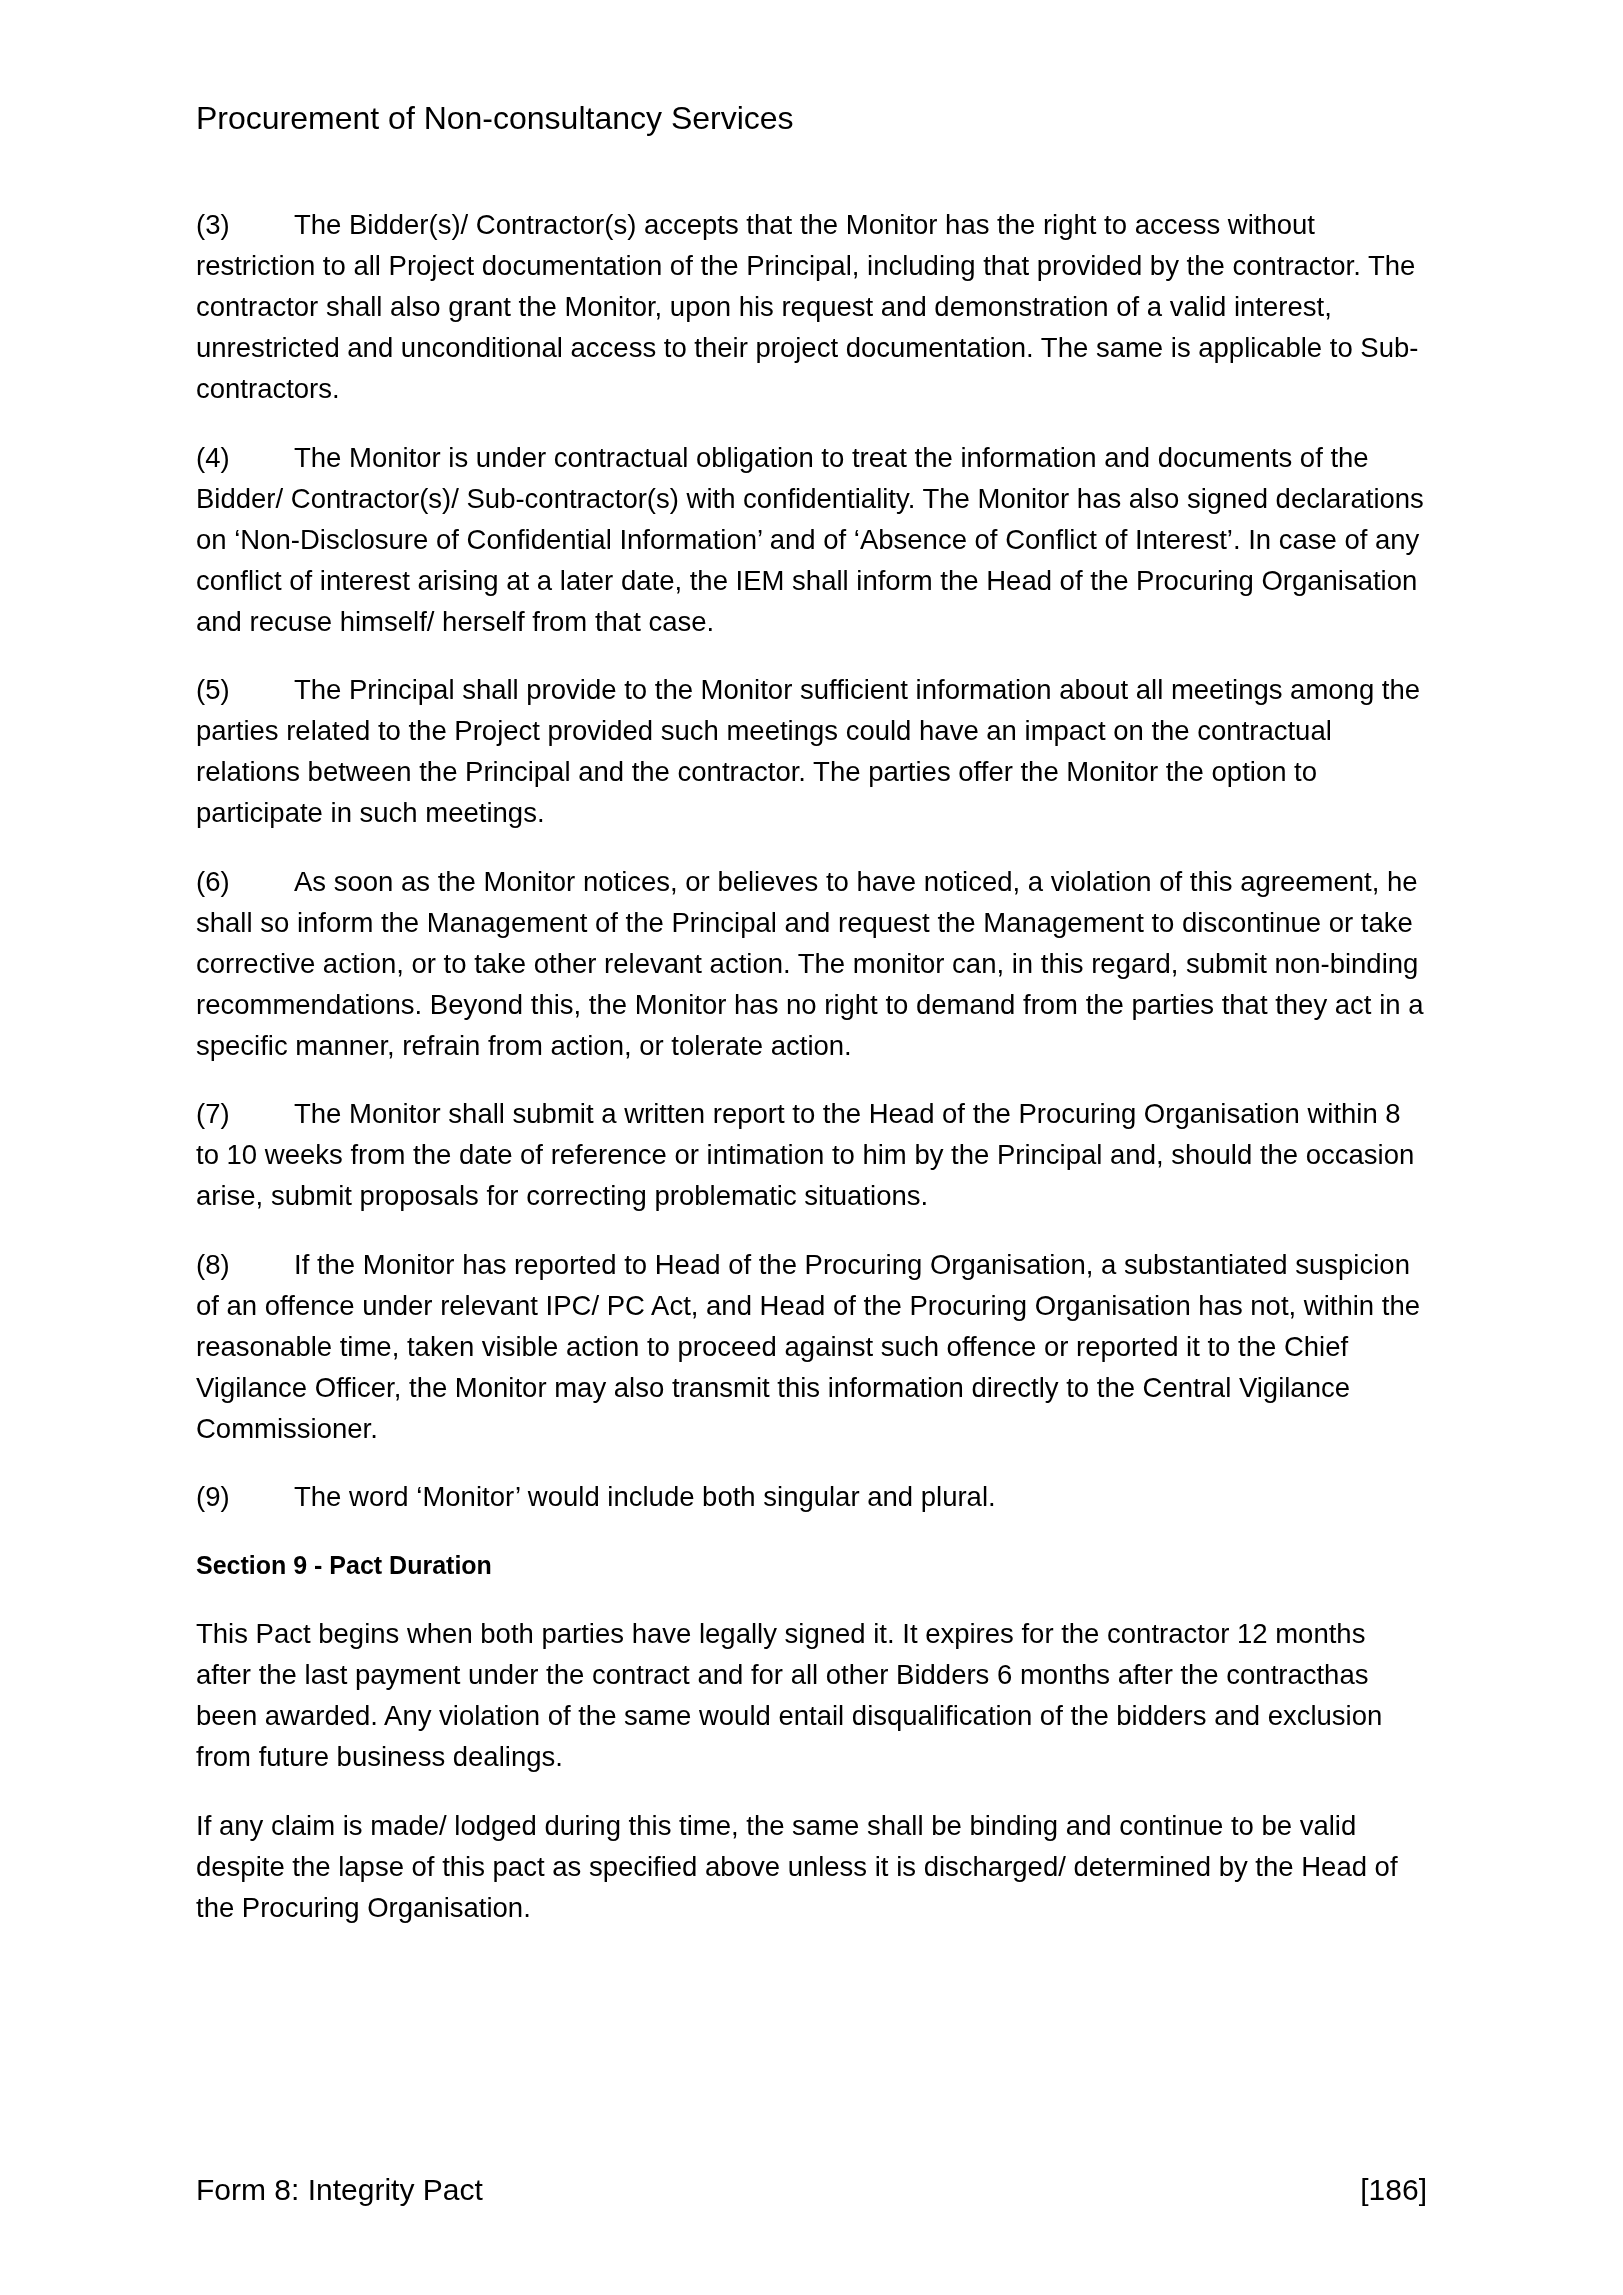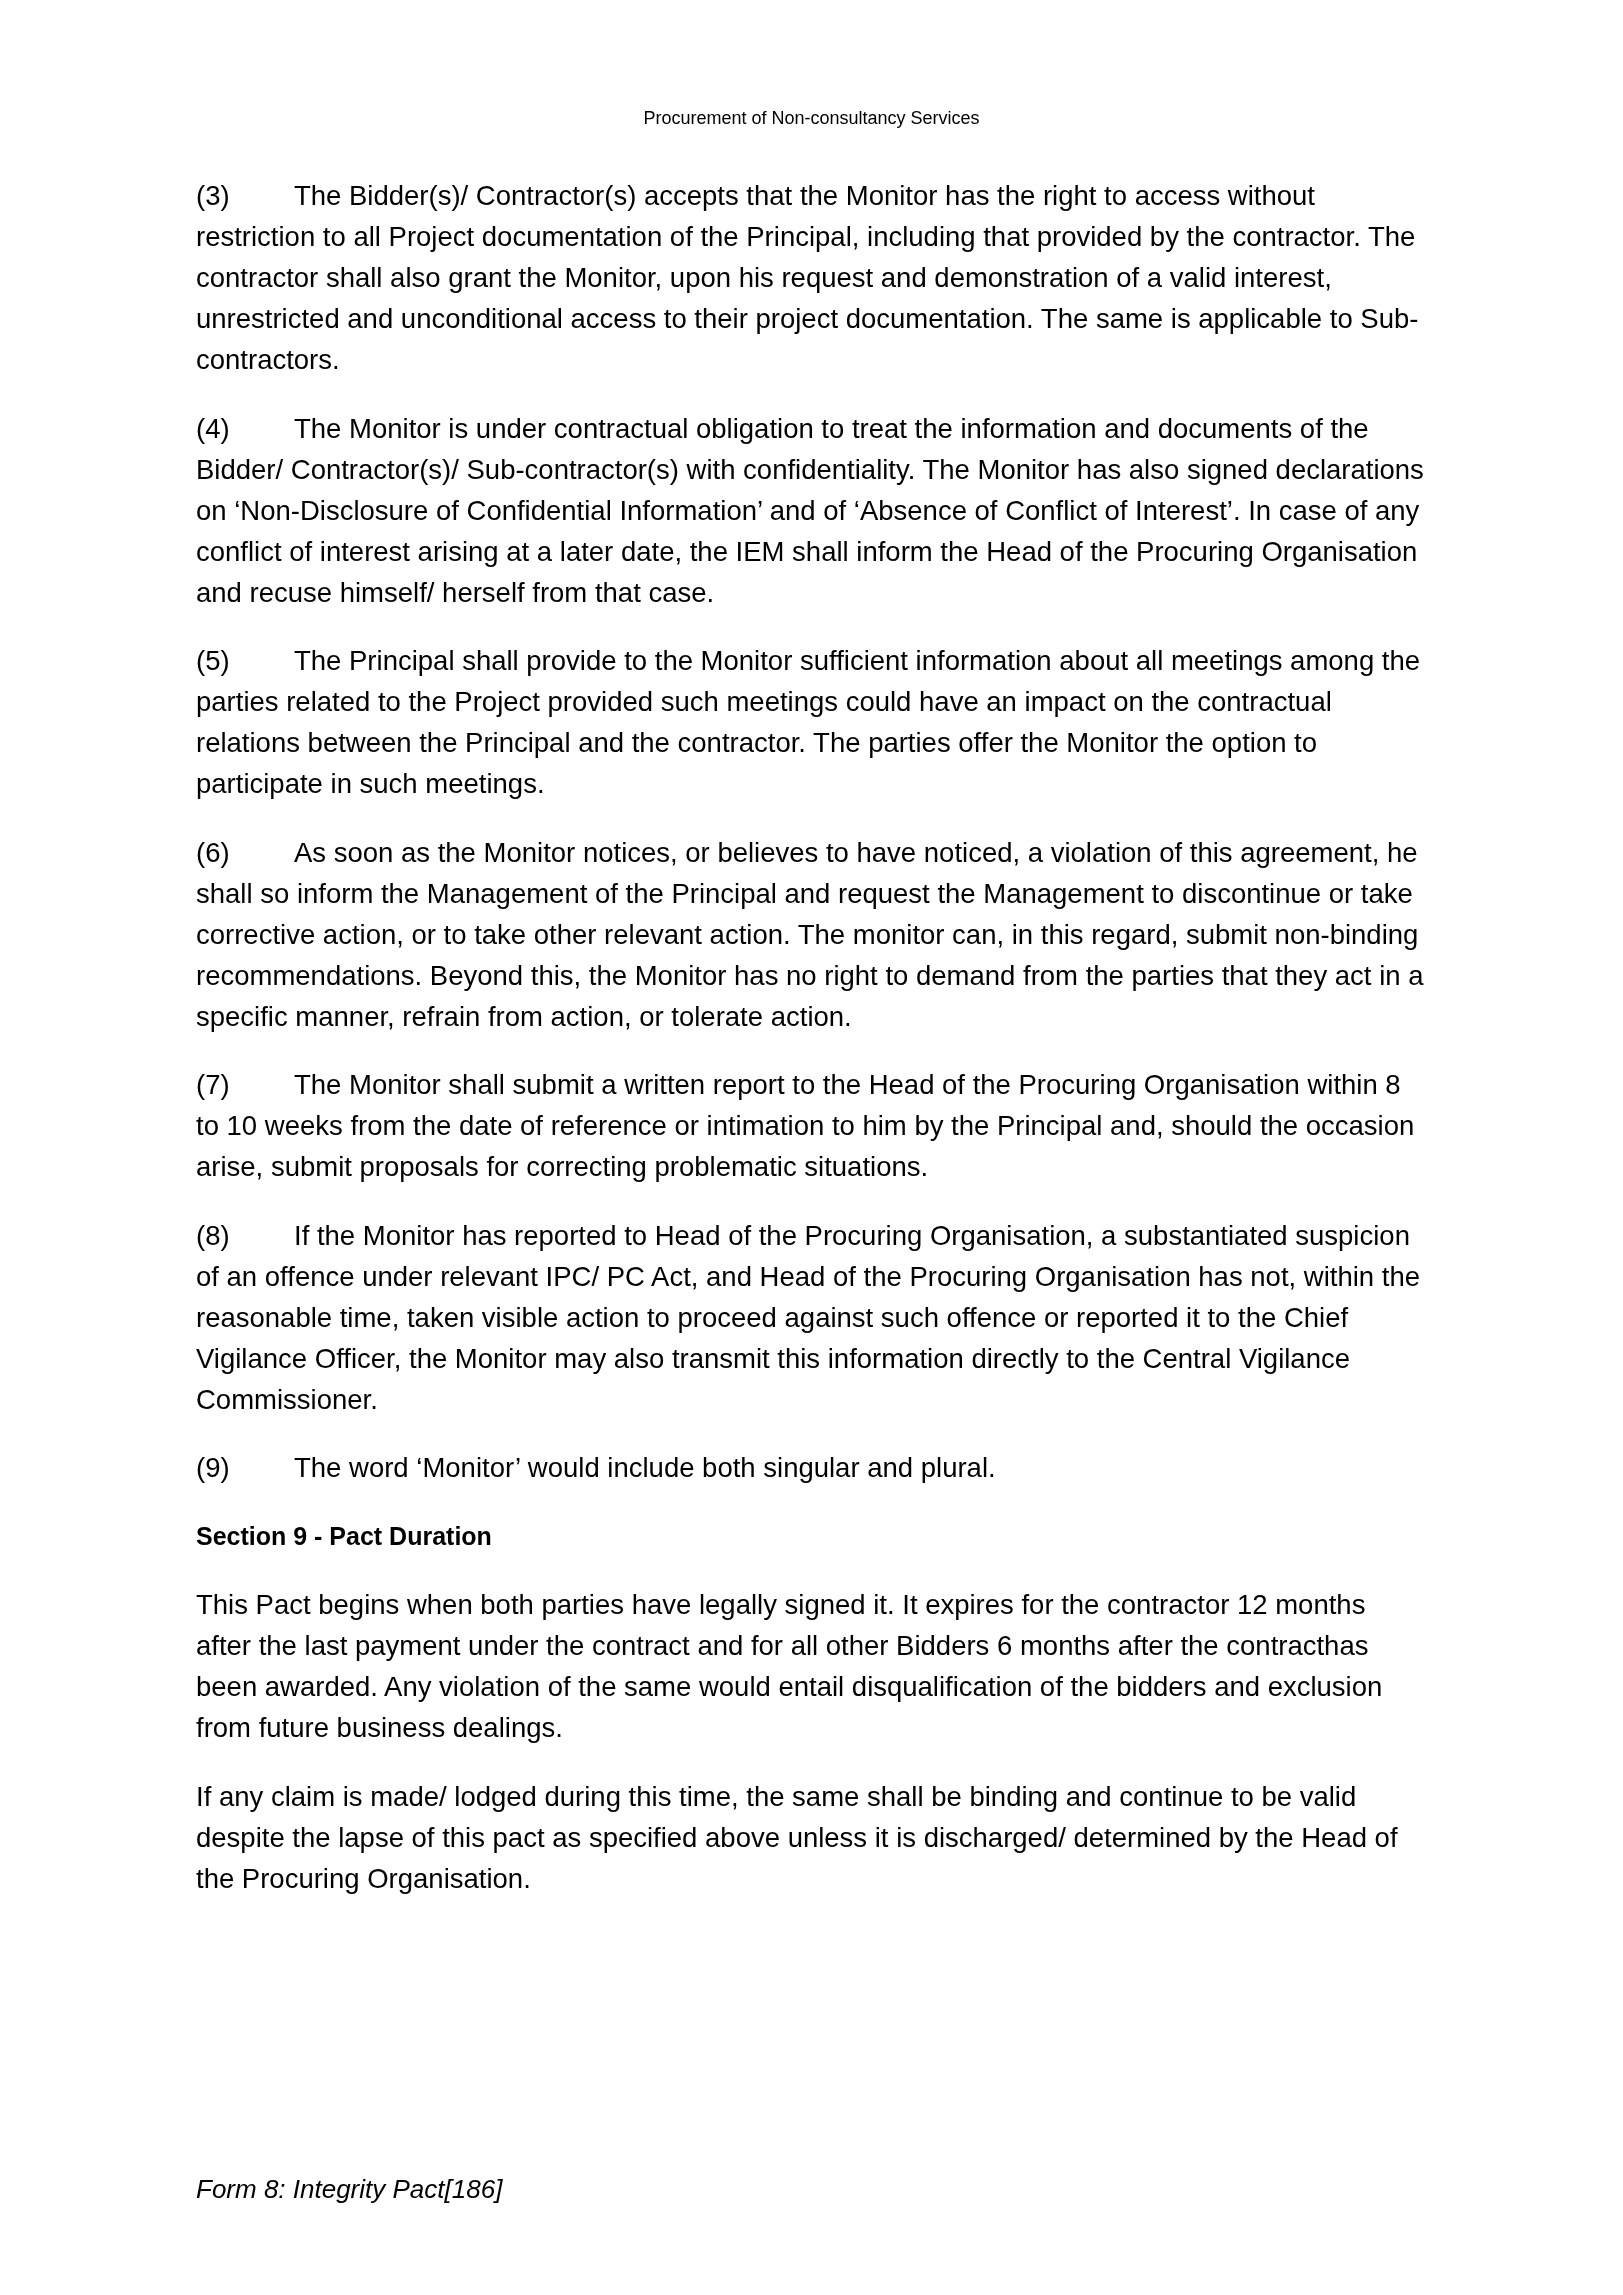--- a/index.html
+++ b/index.html
@@ -15,23 +15,23 @@
     background: #ffffff;
     box-sizing: border-box;
     padding: 98px 196px 0 196px;
     font-family: "Liberation Sans", sans-serif;
     font-size: 27.5px;
     line-height: 41px;
     color: #000000;
     text-align: left;
   }
   .page-header {
-    text-align: center;
-    font-size: 18px;
-    margin: 0 0 36px 0;
+    text-align: left;
+    font-size: 32px;
+    margin: 0 0 65px 0;
   }
   .num-para {
     margin: 0 0 27.5px 0;
   }
   .num-para .pnum {
     display: inline-block;
     width: 98px;
   }
   .body-para {
     margin: 0 0 27.5px 0;
@@ -41,22 +41,22 @@
     font-weight: bold;
     line-height: 41px;
     margin: 0 0 27.5px 0;
   }
   .page-footer {
     position: absolute;
     left: 196px;
     right: 196px;
     bottom: 85px;
     display: flex;
-    font-size: 26px;
-    font-style: italic;
+    justify-content: space-between;
+    font-size: 30px;
   }
 </style>
 </head>
 <body>
 
 <div class="page">
 
   <div class="page-header">
     <span>Procurement of Non-consultancy Services</span>
   </div>

